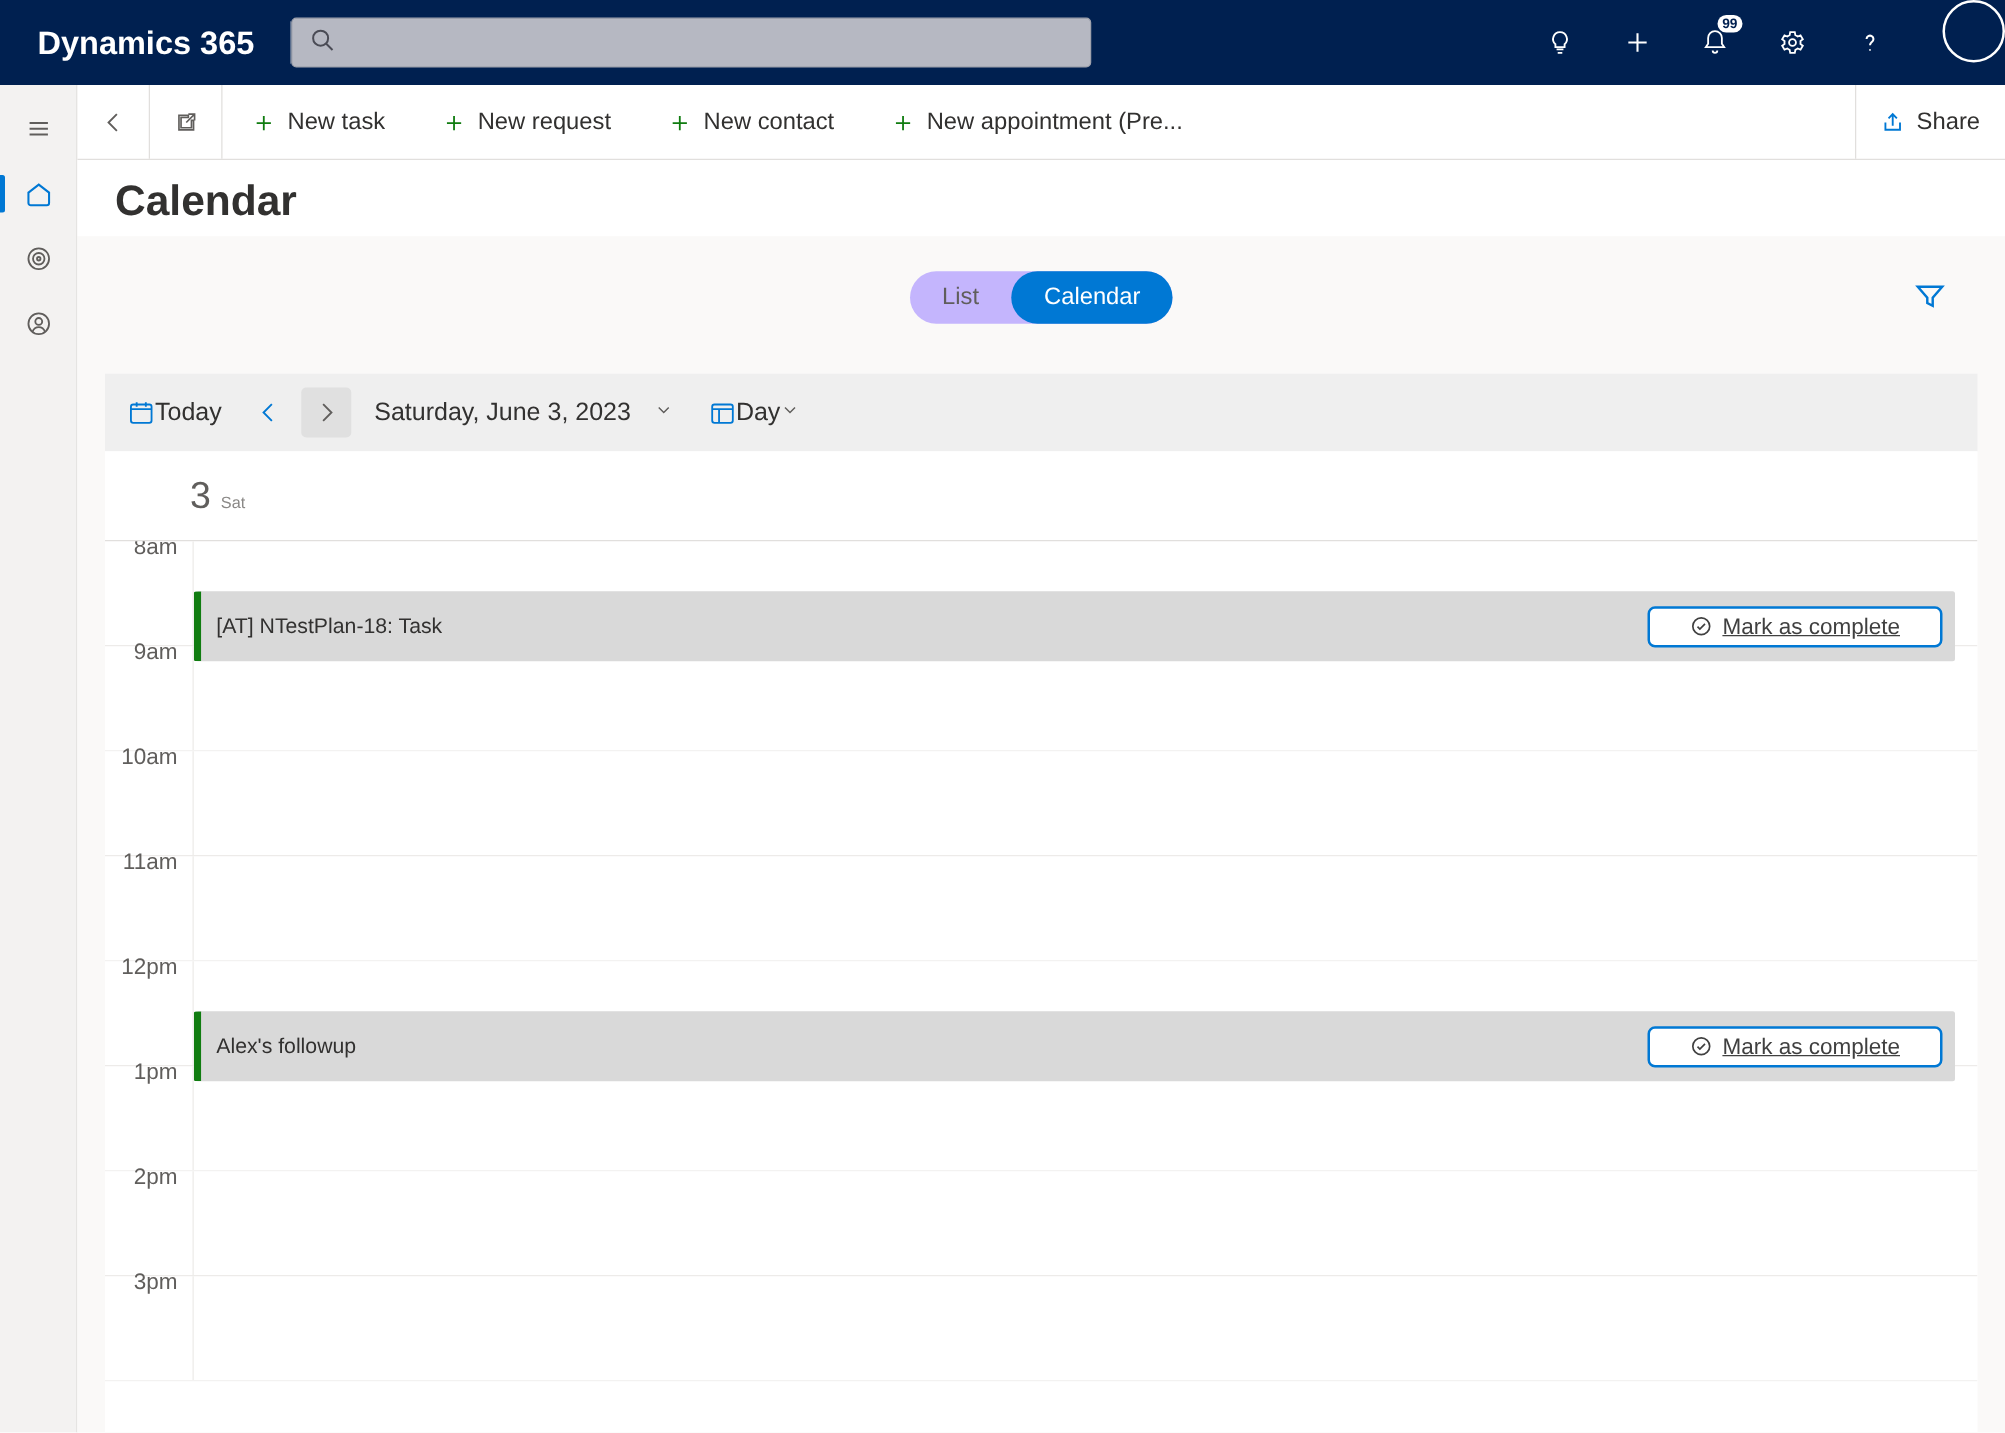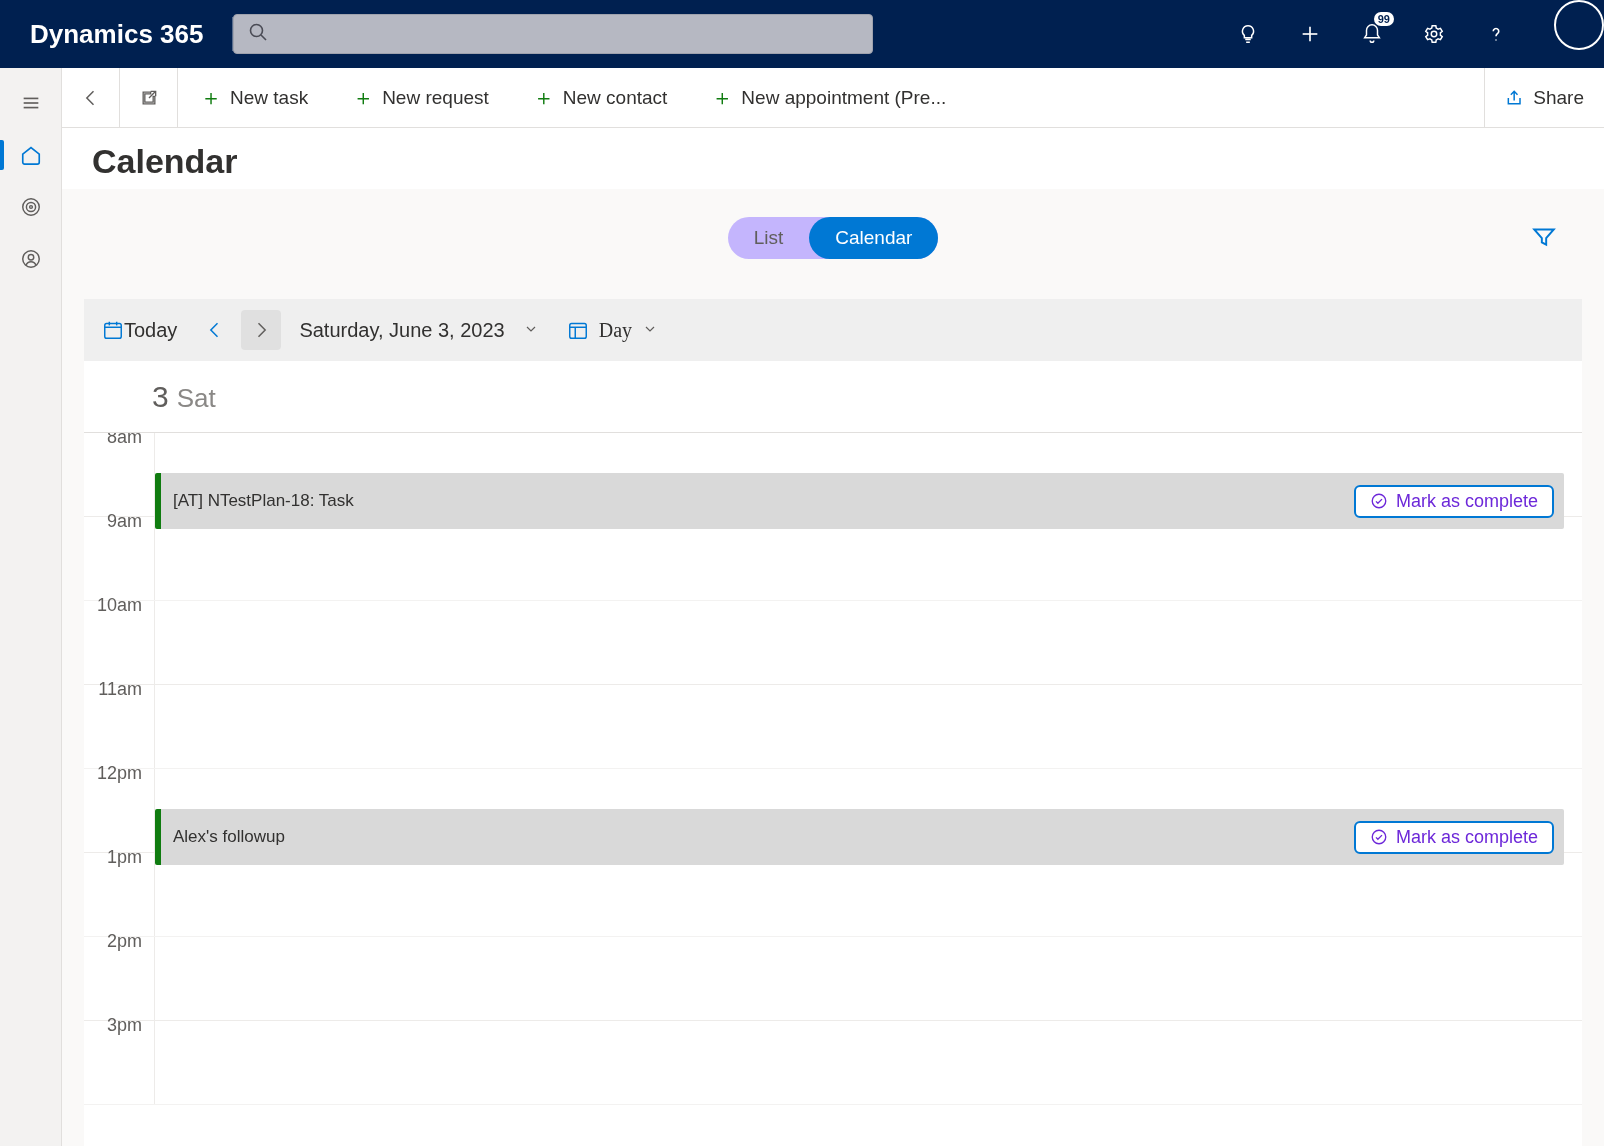--- a/index.html
+++ b/index.html
@@ -300,25 +300,24 @@
     .cal-date {
       font-size: 20px;
       display: flex;
       align-items: center;
       gap: 18px;
       cursor: pointer;
     }
     .cal-view-sel {
       display: flex;
       align-items: center;
-      gap: 10px;
+      gap: 0;
       font-size: 20px;
       cursor: pointer;
       margin-left: 10px;
-      font-family: Liberation Serif, serif;
     }
     .chev { color: #605e5c; }
 
     
     .cal-wrap {
       margin: 0 22px 0;
       flex: 1;
       min-height: 0;
       display: flex;
       flex-direction: column;
@@ -338,21 +337,21 @@
       align-items: baseline;
       gap: 8px;
       padding-left: 8px;
     }
     .dhdr .num {
       font-size: 30px;
       font-weight: 400;
       color: #605e5c;
     }
     .dhdr .dow {
-      font-size: 26px;
+      font-size: 13px;
       color: #8a8886;
     }
     .cal-grid {
       flex: 1;
       position: relative;
       min-height: 0;
       overflow: hidden;
     }
     .hour-row {
       height: 84px;
@@ -388,29 +387,30 @@
       padding: 0 10px 0 12px;
       font-size: 17px;
       color: #323130;
       border-radius: 2px;
       cursor: pointer;
     }
     .event .label { white-space: nowrap; overflow: hidden; text-overflow: ellipsis; }
     .mark-complete {
       background: #fff;
       border: 2px solid #0078d4;
-      color: #6d28d9;
+      color: #404040;
       border-radius: 6px;
-      padding: 4px 14px;
+      padding: 4px 32px;
       font-size: 18px;
       display: flex;
       align-items: center;
       gap: 8px;
       cursor: pointer;
       white-space: nowrap;
+      text-decoration: underline;
     }
     .cal-grid-inner {
       position: relative;
     }
   </style>
 </head>
 <body>
 
 <div class="top-nav">
   <div class="brand">Dynamics 365</div>

